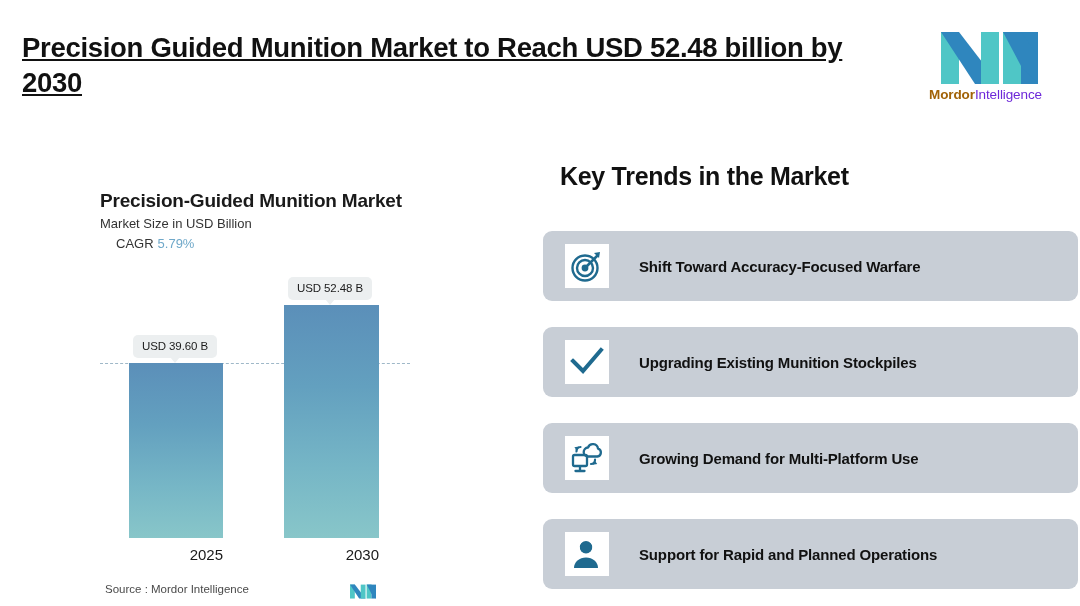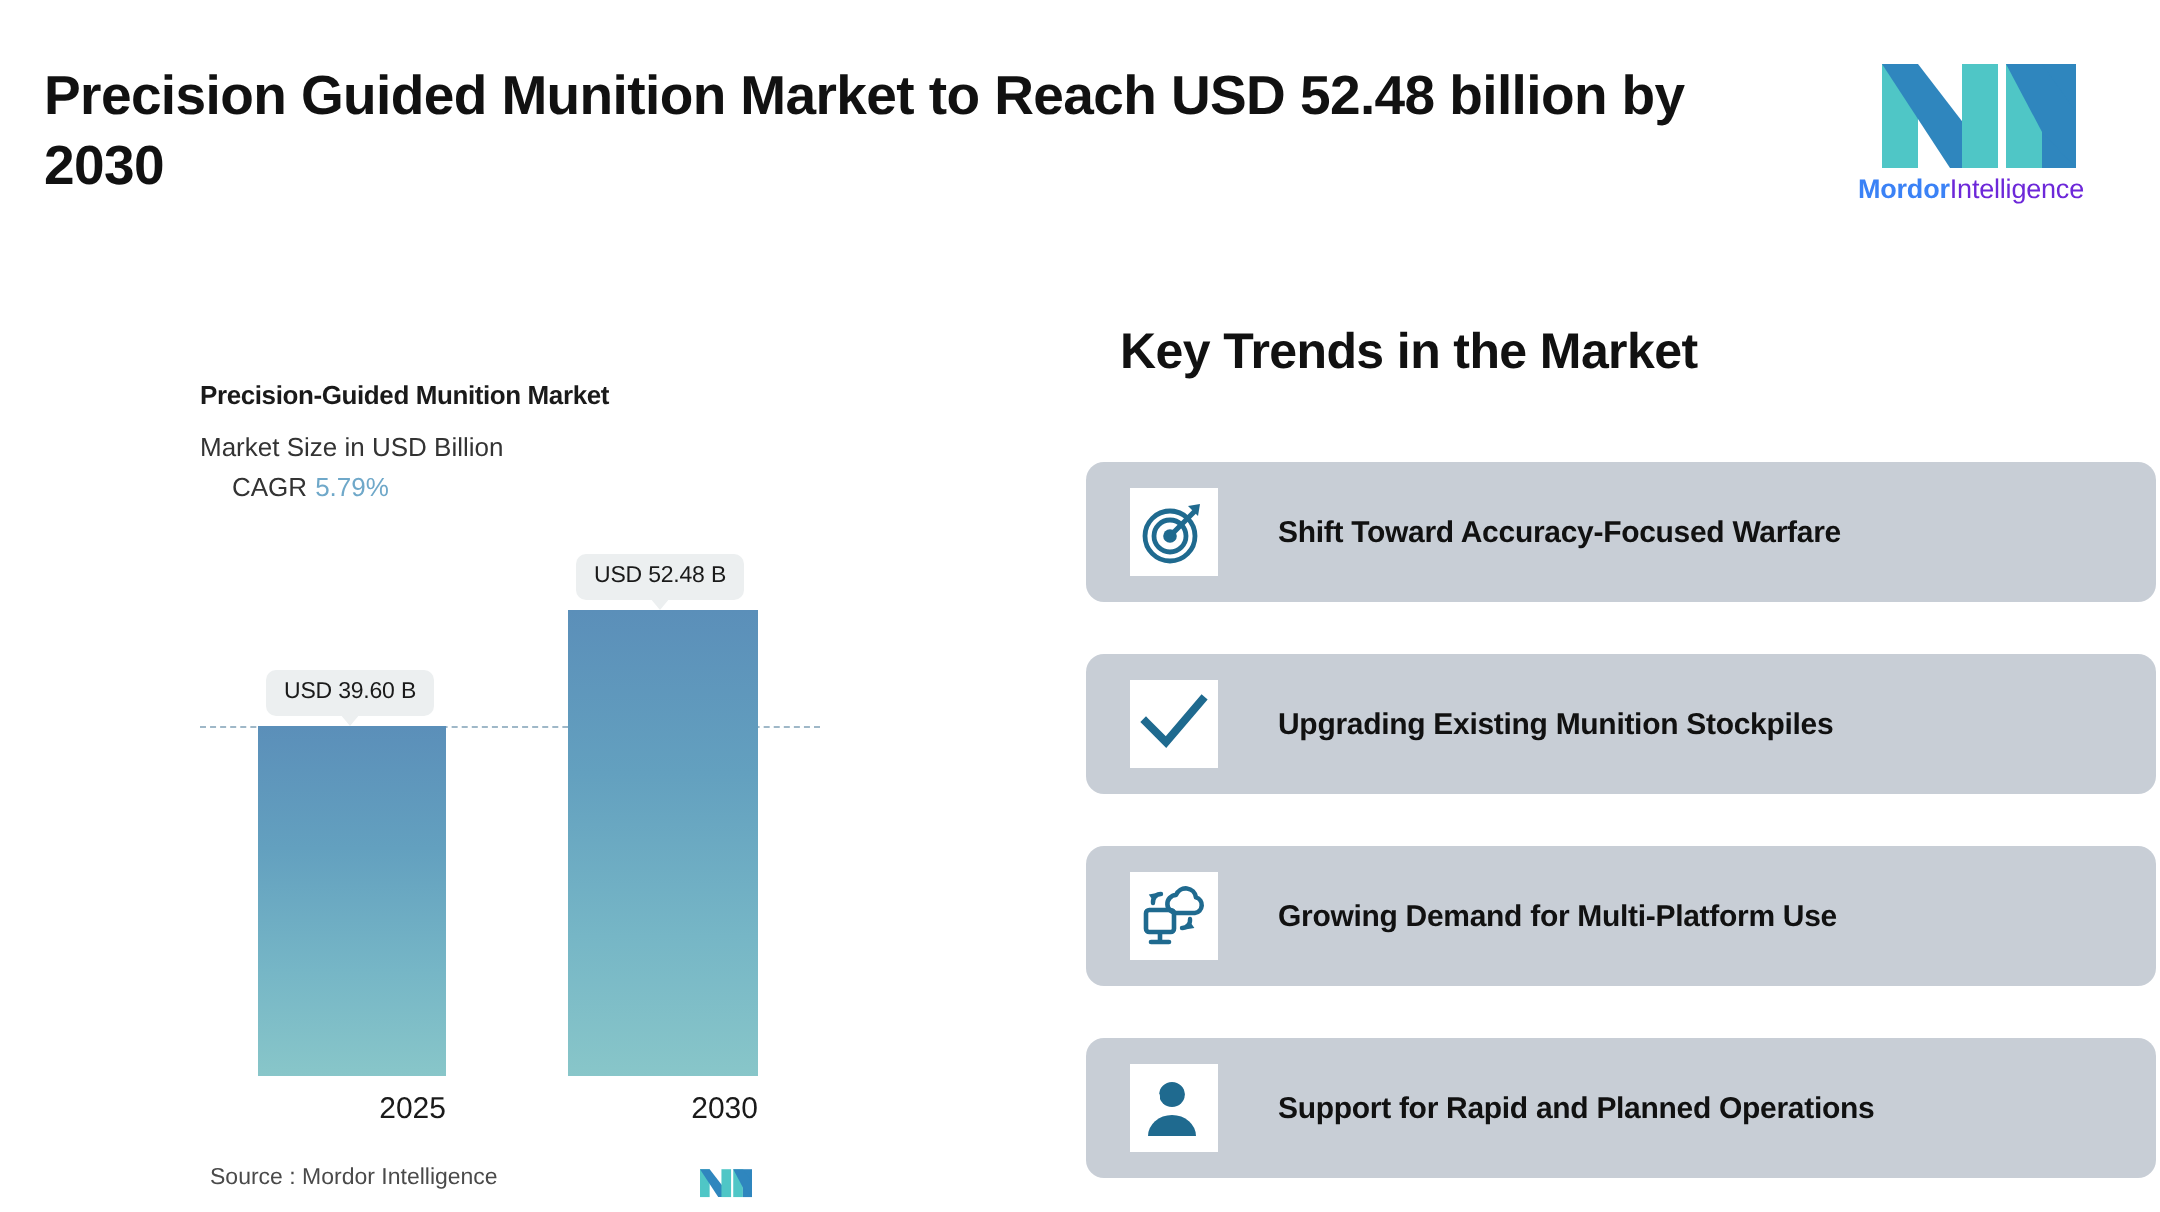--- a/index.html
+++ b/index.html
@@ -26,20 +26,21 @@
   .header-title {
     position: absolute;
     left: 22px;
     top: 30px;
     width: 880px;
     font-size: 27.5px;
     font-weight: bold;
     line-height: 1.28;
     letter-spacing: -0.3px;
     color: #111111;
+    text-decoration: underline;
   }
   .brand-logo {
     position: absolute;
     right: 22px;
     top: 24px;
     width: 145px;
     height: 82px;
   }
   .brand-mark {
     position: absolute;
@@ -53,40 +54,40 @@
     left: 0;
     top: 63px;
     width: 145px;
     text-align: center;
     font-size: 13.5px;
     letter-spacing: -0.1px;
     white-space: nowrap;
   }
   .brand-word-bold {
     font-weight: bold;
-    color: #3b82f6;
+    color: #a16207;
   }
   .brand-word-light {
     font-weight: normal;
     color: #6d28d9;
   }
 
   
   .chart-panel {
     position: absolute;
     left: 0;
     top: 140px;
     width: 520px;
     height: 466px;
   }
   .chart-title {
     position: absolute;
     left: 100px;
     top: 50px;
-    font-size: 13px;
+    font-size: 19px;
     font-weight: bold;
     color: #1a1a1a;
     letter-spacing: -0.2px;
   }
   .chart-subtitle {
     position: absolute;
     left: 100px;
     top: 76px;
     font-size: 13px;
     color: #333333;

